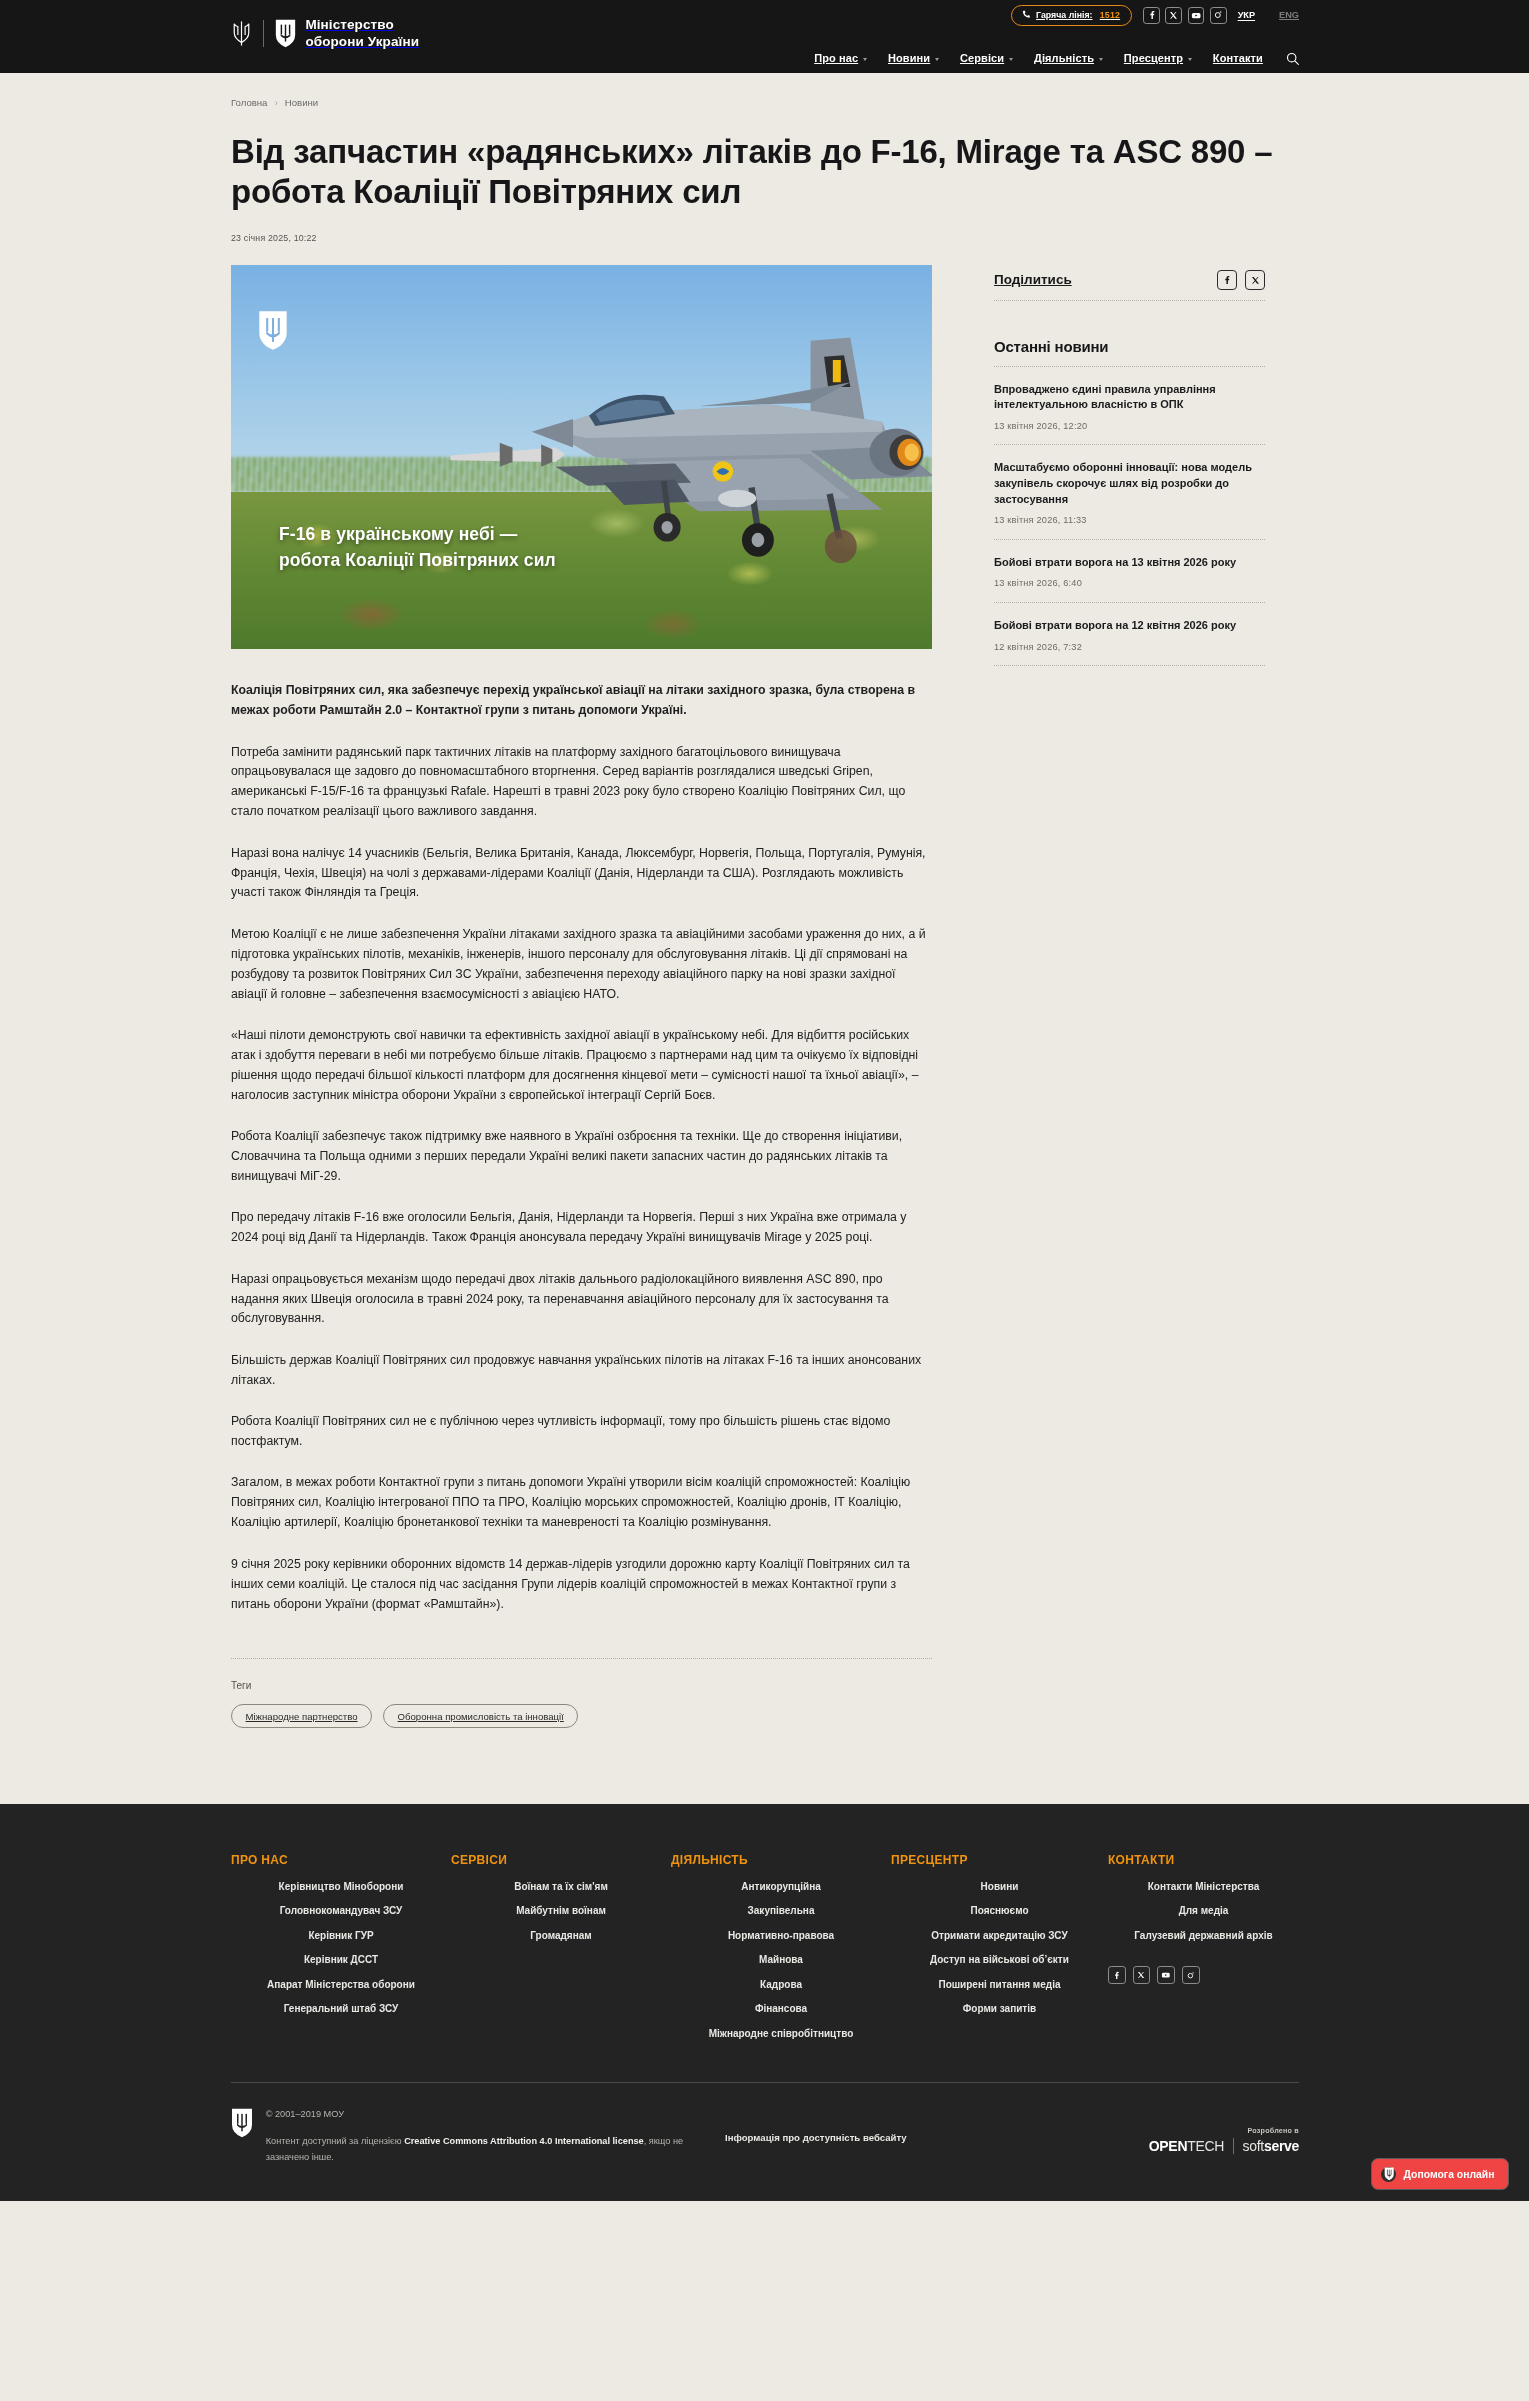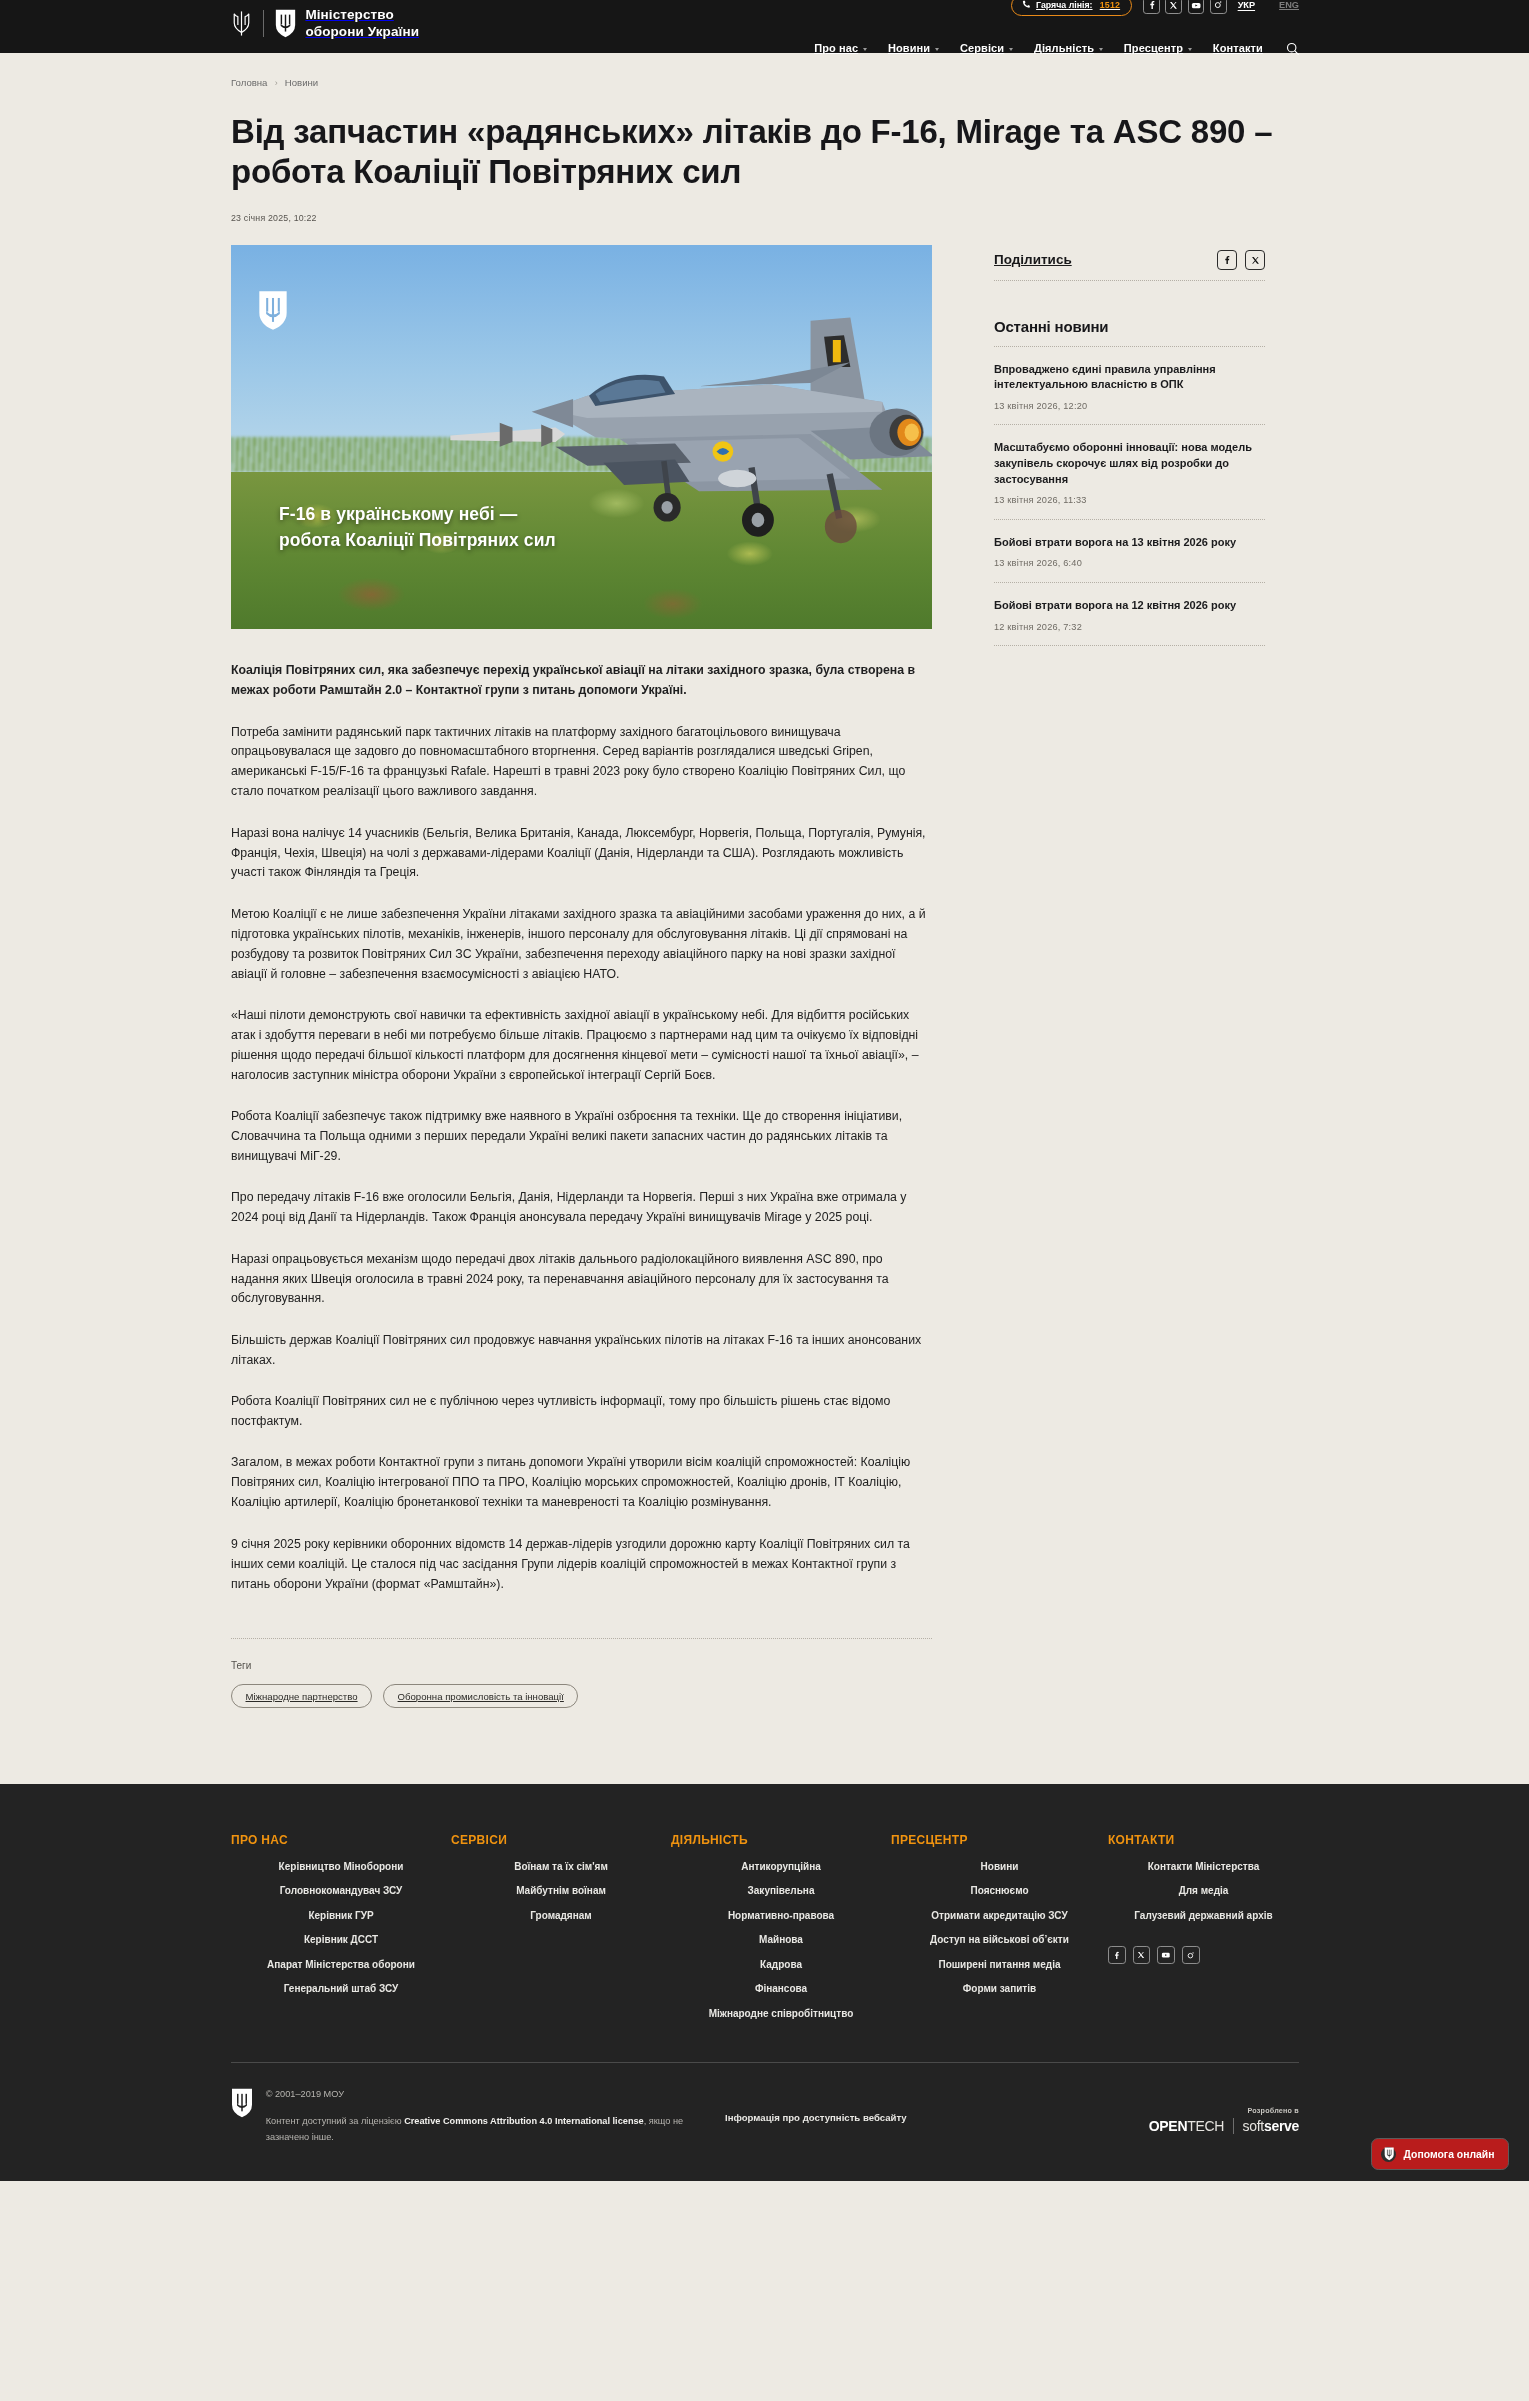--- a/index.html
+++ b/index.html
@@ -9,21 +9,21 @@
     background:#edeae3;
     font-family:"Liberation Sans", sans-serif;
     color:#1c1c1c;
     -webkit-font-smoothing:antialiased;
   }
   .page { width:1530px; position:relative; }
 
   
   .header {
     background:#161616;
-    height:53px;
+    height:73px;
     display:flex;
     align-items:center;
     position:relative;
   }
   .hdr-inner { width:1068px; margin:0 auto; position:relative; height:73px; }
 
   .logo-block {
     position:absolute; left:0; top:16px;
     display:flex; align-items:center; gap:9.6px;
   }
@@ -185,21 +185,21 @@
   .fb-mid { width:351px; color:#e9e8e4; font-size:9.6px; font-weight:600; padding-top:25.5px; }
   .fb-right { margin-left:auto; padding-top:19px; text-align:right; }
   .dev-label { color:#c9c7c2; font-size:7.2px; font-weight:700; letter-spacing:0.2px; }
   .dev-logos { margin-top:3.2px; display:flex; align-items:center; gap:8.8px; color:#fff; font-size:14px; font-weight:700; letter-spacing:-0.3px; }
   .dev-logos .thin { font-weight:400; color:#e6e4e0; }
   .dev-bar { width:0.8px; height:16px; background:#6e6e6e; }
 
   
   .chat-widget {
     position:absolute; right:21px; bottom:11px;
-    background:#b91c1c; border:0.8px solid #5b5b5b; border-radius:7.2px;
+    background:#ef4444; border:0.8px solid #5b5b5b; border-radius:7.2px;
     padding:7.2px 13.5px 7.2px 9.6px; display:flex; align-items:center; gap:7.2px;
     color:#fff; font-size:10.4px; font-weight:700;
   }
   .chat-av {
     width:15px; height:15px; border-radius:50%; background:#2e2e2e;
     display:flex; align-items:center; justify-content:center;
   }
 </style>
 </head>
 <body>

